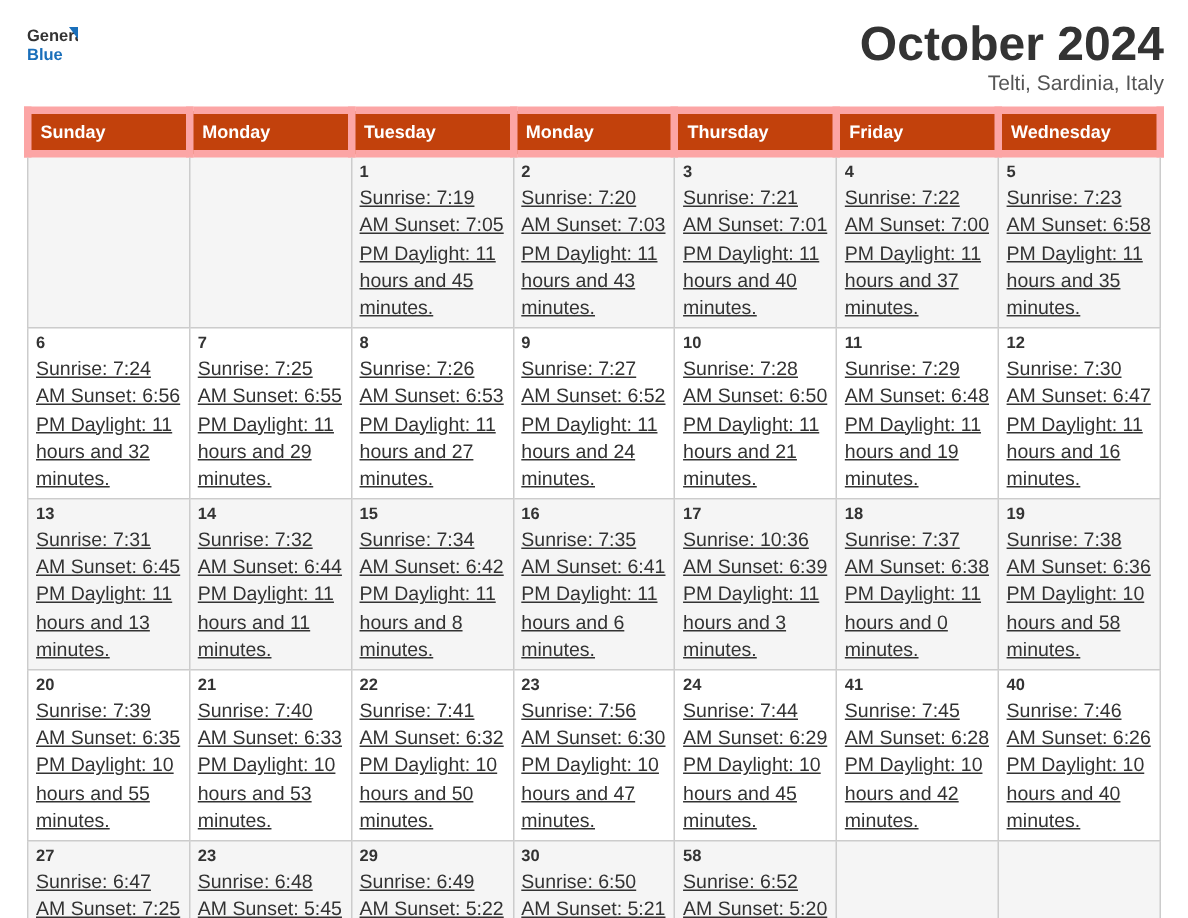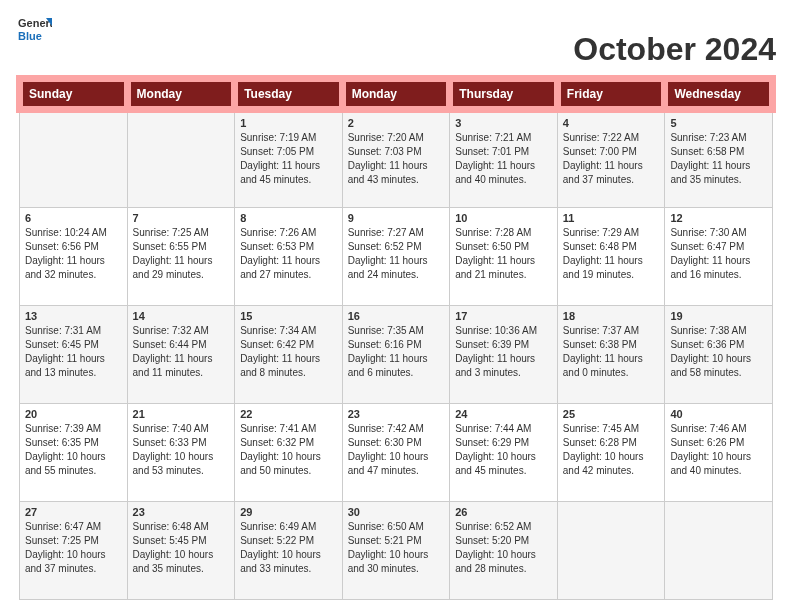--- a/index.html
+++ b/index.html
@@ -23,45 +23,44 @@
       align-items: flex-start;
       margin-bottom: 8px;
     }
     .logo {
       display: flex;
       align-items: center;
       gap: 4px;
     }
     .title-block {
       text-align: right;
-      margin-top: 20px;
     }
     .month-title {
       font-size: 32px;
       font-weight: bold;
       color: #333;
       line-height: 1.1;
     }
     .location {
       font-size: 14px;
       color: #555;
     }
     table {
       width: 100%;
       border-collapse: collapse;
       flex: 1;
     }
     thead tr th {
-      background-color: #7f1d1d;
+      background-color: #c2410c;
       color: #fff;
       font-size: 12px;
       font-weight: bold;
       padding: 5px 6px;
       text-align: left;
-      border: 7px solid #fca5a5;
+      border: 5px solid #fca5a5;
     }
     tbody tr td {
       border: 1px solid #ccc;
       vertical-align: top;
       padding: 4px 5px;
       font-size: 10px;
       color: #333;
       width: calc(100% / 7);
       height: 82px;
     }
@@ -71,40 +70,42 @@
     tbody tr:nth-child(even) td {
       background-color: #fff;
     }
     .day-number {
       font-size: 11px;
       font-weight: bold;
       display: block;
       margin-bottom: 2px;
     }
     .day-info {
-      font-size: 10px;
+      font-size: 13px;
       line-height: 1.4;
       color: #333;
+      text-decoration: underline;
     }
   </style>
 </head>
 <body>
 
 <div class="page">
   <div class="header">
     <div class="logo">
     <svg width="36" height="36" viewBox="0 0 36 36">
       <rect x="0" y="0" width="36" height="36" fill="white"></rect>
       <text x="2" y="15" font-size="11" font-weight="bold" fill="#333" font-family="Arial">General</text>
       <text x="2" y="28" font-size="11" font-weight="bold" fill="#1a6fba" font-family="Arial">Blue</text>
       <polygon points="30,6 36,6 36,14" fill="#1a6fba"></polygon>
     </svg>
   </div>
     <div class="title-block">
       <div class="month-title">October 2024</div>
+      <div class="location">Telti, Sardinia, Italy</div>
     </div>
   </div>
 
   <table>
     <thead>
       <tr>
       <th>Sunday</th>
           <th>Monday</th>
           <th>Tuesday</th>
           <th>Monday</th>
@@ -144,21 +145,21 @@
           <td>
             <span class="day-number">5</span>
             <div class="day-info">Sunrise: 7:23 AM
 Sunset: 6:58 PM
 Daylight: 11 hours and 35 minutes.</div>
           </td>
         </tr>
         <tr>
           <td>
             <span class="day-number">6</span>
-            <div class="day-info">Sunrise: 10:24 AM
+            <div class="day-info">Sunrise: 7:24 AM
 Sunset: 6:56 PM
 Daylight: 11 hours and 32 minutes.</div>
           </td>
           <td>
             <span class="day-number">7</span>
             <div class="day-info">Sunrise: 7:25 AM
 Sunset: 6:55 PM
 Daylight: 11 hours and 29 minutes.</div>
           </td>
           <td>
@@ -207,21 +208,21 @@
           </td>
           <td>
             <span class="day-number">15</span>
             <div class="day-info">Sunrise: 7:34 AM
 Sunset: 6:42 PM
 Daylight: 11 hours and 8 minutes.</div>
           </td>
           <td>
             <span class="day-number">16</span>
             <div class="day-info">Sunrise: 7:35 AM
-Sunset: 6:16 PM
+Sunset: 6:41 PM
 Daylight: 11 hours and 6 minutes.</div>
           </td>
           <td>
             <span class="day-number">17</span>
             <div class="day-info">Sunrise: 10:36 AM
 Sunset: 6:39 PM
 Daylight: 11 hours and 3 minutes.</div>
           </td>
           <td>
             <span class="day-number">18</span>
@@ -250,32 +251,32 @@
 Daylight: 10 hours and 53 minutes.</div>
           </td>
           <td>
             <span class="day-number">22</span>
             <div class="day-info">Sunrise: 7:41 AM
 Sunset: 6:32 PM
 Daylight: 10 hours and 50 minutes.</div>
           </td>
           <td>
             <span class="day-number">23</span>
-            <div class="day-info">Sunrise: 7:42 AM
+            <div class="day-info">Sunrise: 7:56 AM
 Sunset: 6:30 PM
 Daylight: 10 hours and 47 minutes.</div>
           </td>
           <td>
             <span class="day-number">24</span>
             <div class="day-info">Sunrise: 7:44 AM
 Sunset: 6:29 PM
 Daylight: 10 hours and 45 minutes.</div>
           </td>
           <td>
-            <span class="day-number">25</span>
+            <span class="day-number">41</span>
             <div class="day-info">Sunrise: 7:45 AM
 Sunset: 6:28 PM
 Daylight: 10 hours and 42 minutes.</div>
           </td>
           <td>
             <span class="day-number">40</span>
             <div class="day-info">Sunrise: 7:46 AM
 Sunset: 6:26 PM
 Daylight: 10 hours and 40 minutes.</div>
           </td>
@@ -299,21 +300,21 @@
 Sunset: 5:22 PM
 Daylight: 10 hours and 33 minutes.</div>
           </td>
           <td>
             <span class="day-number">30</span>
             <div class="day-info">Sunrise: 6:50 AM
 Sunset: 5:21 PM
 Daylight: 10 hours and 30 minutes.</div>
           </td>
           <td>
-            <span class="day-number">26</span>
+            <span class="day-number">58</span>
             <div class="day-info">Sunrise: 6:52 AM
 Sunset: 5:20 PM
 Daylight: 10 hours and 28 minutes.</div>
           </td>
           <td></td>
           <td></td>
         </tr>
       </tbody>
   </table>
 </div>

